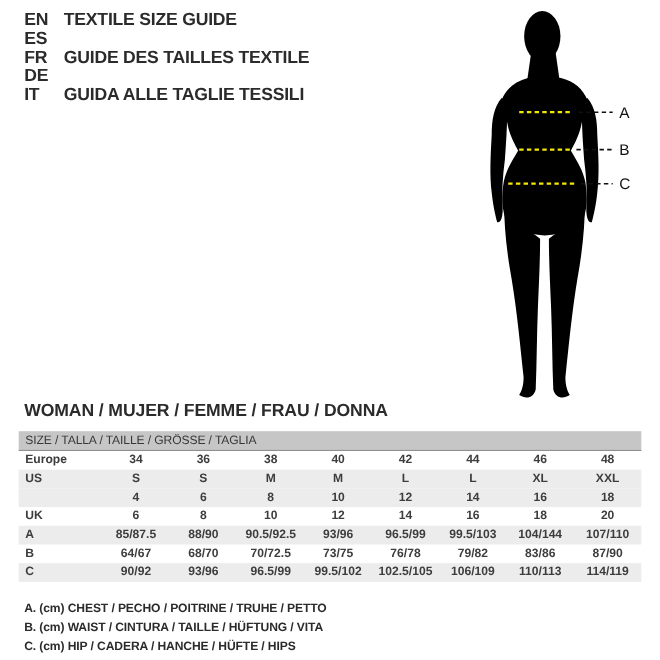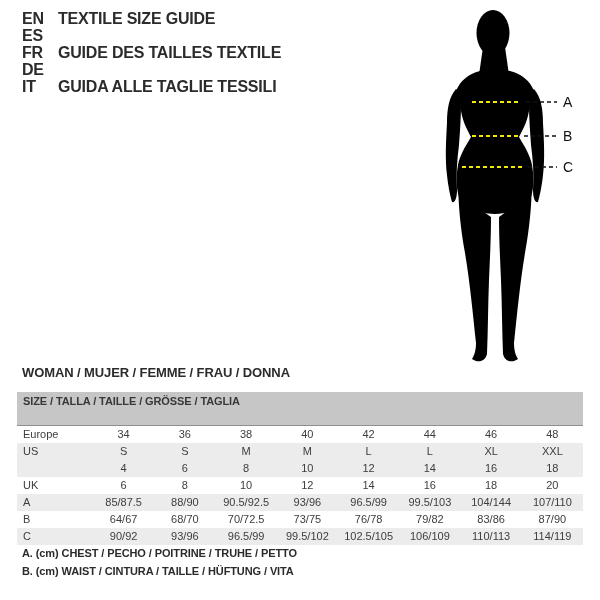--- a/index.html
+++ b/index.html
@@ -7,30 +7,30 @@
     position:relative;width:600px;height:600px;background:#ffffff;overflow:hidden;
     font-family:"Liberation Sans",sans-serif;color:#2d2d2d;
   }
   
   .lang-list{position:absolute;left:22px;top:10px;}
   .lang-row{display:flex;line-height:17px;font-size:16px;font-weight:700;letter-spacing:-0.2px;color:#2b2b2b;}
   .lang-code{width:36px;flex:0 0 36px;}
   
   .figure{position:absolute;left:395px;top:5px;width:200px;height:360px;}
   
-  .woman-line{position:absolute;left:22px;top:365px;font-size:13px;font-weight:700;letter-spacing:-0.1px;color:#2b2b2b;}
+  .woman-line{position:absolute;left:22px;top:365px;font-size:16px;font-weight:700;letter-spacing:-0.1px;color:#2b2b2b;}
   
   .size-table{position:absolute;left:17px;top:392px;width:566px;font-size:11px;color:#3d3d3d;}
   .thead{
-    height:34px;line-height:18px;background:#c6c6c6;border-bottom:1px solid #8f8f8f;
-    padding-left:6px;font-weight:700;letter-spacing:-0.1px;color:#383838;box-sizing:border-box;
+    height:18px;line-height:18px;background:#c6c6c6;border-bottom:1px solid #8f8f8f;
+    padding-left:6px;font-weight:400;letter-spacing:-0.1px;color:#383838;box-sizing:border-box;
   }
   .trow{
     display:grid;grid-template-columns:76px repeat(8,1fr);
-    height:17px;line-height:17px;align-items:center;
+    height:17px;line-height:17px;align-items:center;font-weight:bold;
   }
   .trow.shaded{background:#ececec;}
   .tlabel{padding-left:6px;text-align:left;}
   .tcell{text-align:center;}
   
   .legend{position:absolute;left:22px;top:545px;}
   .legend-line{font-size:11px;font-weight:700;letter-spacing:-0.1px;line-height:17.5px;color:#2b2b2b;}
 </style>
 </head>
 <body>
@@ -168,15 +168,16 @@
       <span class="tcell">102.5/105</span>
       <span class="tcell">106/109</span>
       <span class="tcell">110/113</span>
       <span class="tcell">114/119</span>
     </div>
   </div>
 
   <div class="legend">
     <div class="legend-line">A. (cm) CHEST / PECHO / POITRINE / TRUHE / PETTO</div>
     <div class="legend-line">B. (cm) WAIST / CINTURA / TAILLE / HÜFTUNG / VITA</div>
+    <div class="legend-line">C. (cm) HIP / CADERA / HANCHE / HÜFTE / HIPS</div>
   </div>
 
 </div>
 
 </body></html>

